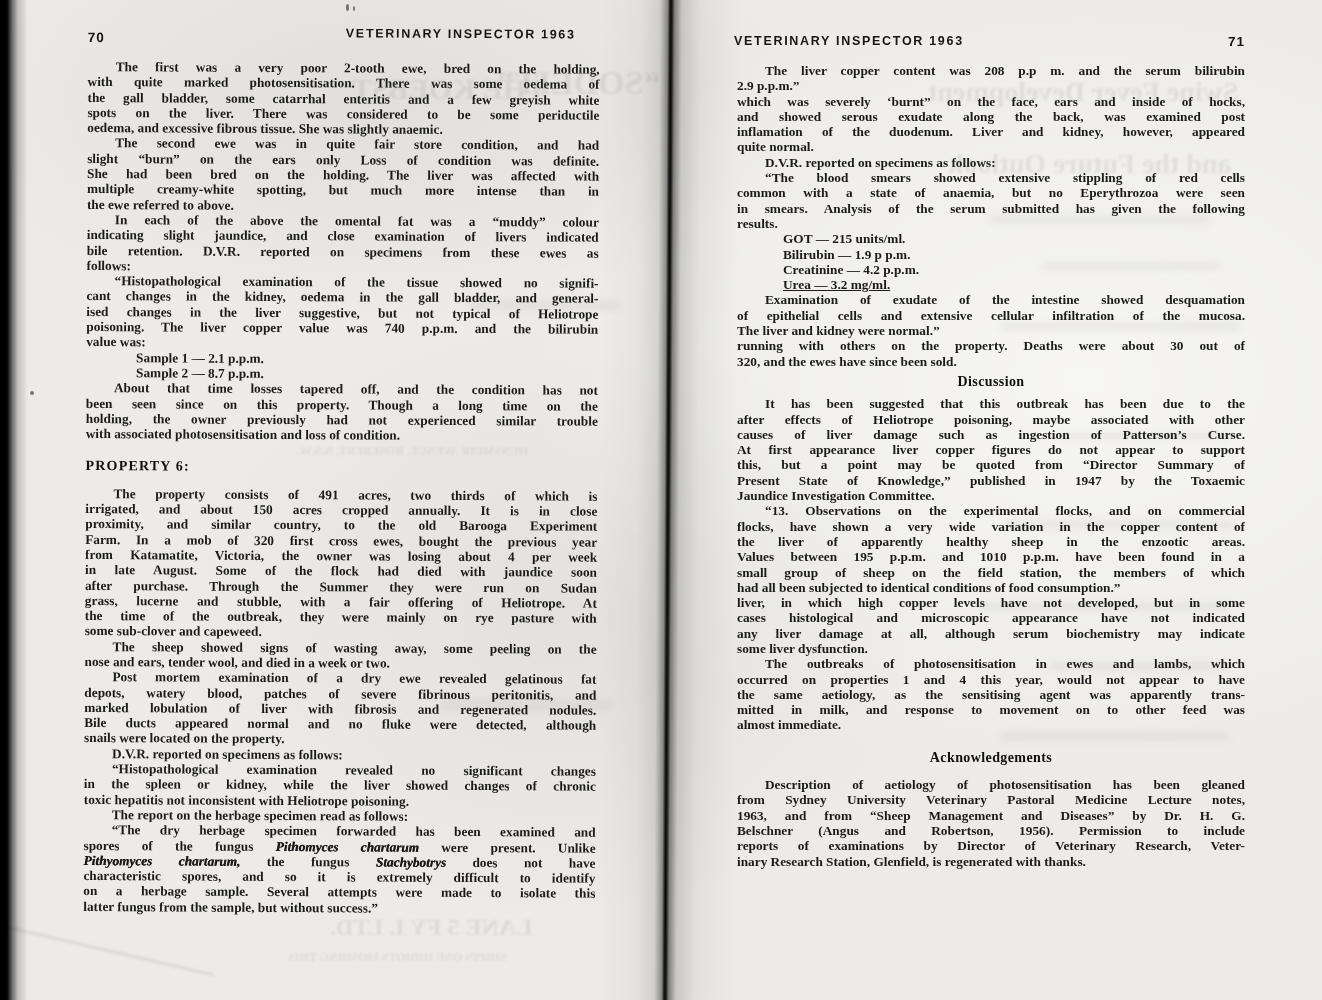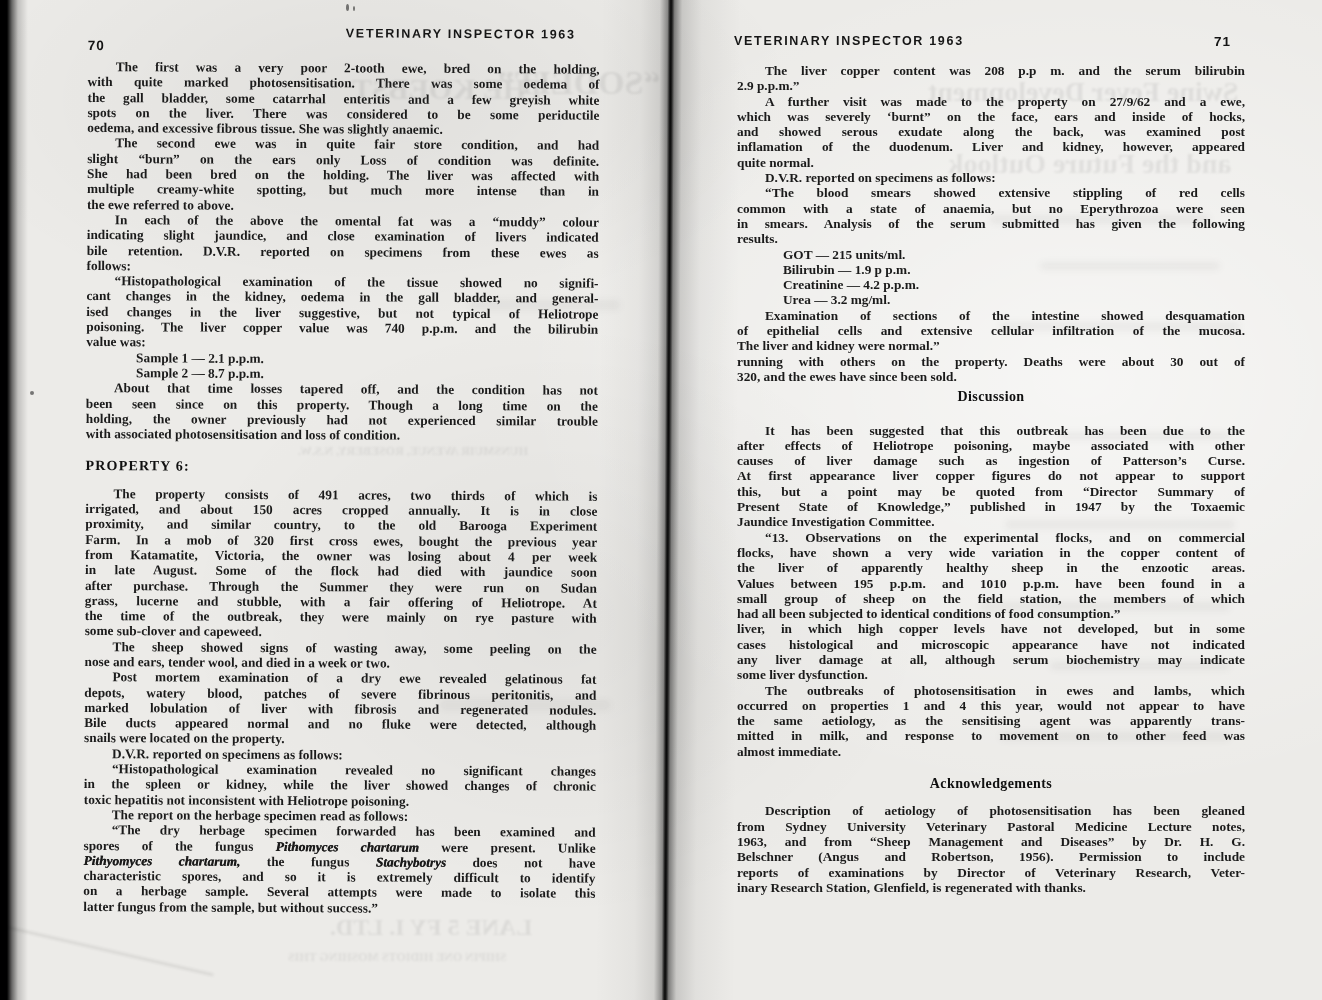--- a/index.html
+++ b/index.html
@@ -11,39 +11,39 @@
       radial-gradient(ellipse 520px 420px at 42% 62%, rgba(0,0,0,0.045), transparent 72%),
       radial-gradient(ellipse 760px 560px at 82% 38%, rgba(255,255,255,0.55), transparent 75%),
       #ecebe8;
     font-family:"Liberation Serif", serif;
     color:#1b1b1b;
   }
   .page{position:absolute;top:0;height:1000px;}
   #page-left{left:88px;width:512px;transform:rotate(0.3deg);transform-origin:top left;}
   #page-right{left:737px;width:508px;}
   .pageno{position:absolute;font-family:"Liberation Sans",sans-serif;font-weight:bold;font-size:13.5px;letter-spacing:1px;color:#141414;}
-  #page-left .pageno{left:0;top:38px;}
-  #page-right .pageno{right:14px;top:34px;}
+  #page-left .pageno{left:0;top:30px;}
+  #page-right .pageno{right:0;top:34px;}
   .running-title{position:absolute;font-family:"Liberation Sans",sans-serif;font-weight:bold;font-size:12.5px;letter-spacing:1.7px;color:#161616;white-space:nowrap;}
   #page-left .running-title{left:258px;top:25px;}
   #page-right .running-title{left:-3px;top:34px;}
   .pbody{position:absolute;left:0;right:0;font-size:13.3px;font-weight:bold;line-height:15.3px;}
   #page-left .pbody{top:59px;}
   #page-right .pbody{top:63px;}
   .para{margin:0;}
   .ln{text-align:justify;text-align-last:justify;-moz-text-align-last:justify;}
   .ln.lastln{text-align-last:left;-moz-text-align-last:left;}
   .ln.first{text-indent:28px;}
   .listln{text-align:left;}
   .xb{font-weight:bold;text-shadow:0.4px 0 0 #1b1b1b;font-style:italic;}
   .subhead{font-weight:bold;font-size:14px;color:#101010;}
   .subhead.left{text-align:left;letter-spacing:1.2px;}
   .subhead.center{text-align:center;letter-spacing:0.4px;}
   .gap-large{margin-top:17px;margin-bottom:12px;}
-  .gap-small{margin-top:5px;margin-bottom:18px;}
+  .gap-small{margin-top:5px;margin-bottom:7px;}
   .ghost{
     position:absolute;transform:scaleX(-1);color:#6f6f6f;opacity:0.13;
     filter:blur(1.1px);font-weight:bold;font-family:"Liberation Serif",serif;white-space:nowrap;
   }
   #gutter-shadow{
     position:absolute;left:598px;top:-10px;width:140px;height:1020px;
     transform:rotate(0.35deg);
     background:linear-gradient(90deg,
       rgba(20,20,20,0) 0%, rgba(20,20,20,0.04) 28%, rgba(20,20,20,0.12) 42%,
       rgba(20,20,20,0.45) 47.5%, rgba(10,10,10,0.9) 49.2%, #0a0a0a 50%,
@@ -153,43 +153,42 @@
 
   <div class="page" id="page-right">
     <div class="running-title">VETERINARY INSPECTOR 1963</div>
     <div class="pageno">71</div>
     <div class="pbody" id="body-right">
         <div class="para">
           <div class="ln first">The liver copper content was 208 p.p m. and the serum bilirubin</div>
           <div class="ln lastln">2.9 p.p.m.”</div>
         </div>
         <div class="para">
-          <div class="ln first">A further visit was made to the property on 27/9/62 and a ewe,</div>
           <div class="ln">which was severely ‘burnt” on the face, ears and inside of hocks,</div>
           <div class="ln">and showed serous exudate along the back, was examined post</div>
           <div class="ln">inflamation of the duodenum. Liver and kidney, however, appeared</div>
           <div class="ln lastln">quite normal.</div>
         </div>
         <div class="para">
           <div class="ln first lastln">D.V.R. reported on specimens as follows:</div>
         </div>
         <div class="para">
           <div class="ln first">“The blood smears showed extensive stippling of red cells</div>
           <div class="ln">common with a state of anaemia, but no Eperythrozoa were seen</div>
           <div class="ln">in smears. Analysis of the serum submitted has given the following</div>
           <div class="ln lastln">results.</div>
         </div>
         <div class="list-block">
           <div class="listln" style="padding-left: 46px;">GOT — 215 units/ml.</div>
           <div class="listln" style="padding-left: 46px;">Bilirubin — 1.9 p p.m.</div>
           <div class="listln" style="padding-left: 46px;">Creatinine — 4.2 p.p.m.</div>
-          <div class="listln" style="padding-left: 46px;">Urea — 3.2 mg/ml.</div>
-        </div>
-        <div class="para">
-          <div class="ln first">Examination of sections of the intestine showed desquamation</div>
+          <div class="listln" style="padding-left: 46px; text-decoration: underline;">Urea — 3.2 mg/ml.</div>
+        </div>
+        <div class="para">
+          <div class="ln first">Examination of exudate of the intestine showed desquamation</div>
           <div class="ln">of epithelial cells and extensive cellular infiltration of the mucosa.</div>
           <div class="ln lastln">The liver and kidney were normal.”</div>
         </div>
         <div class="para">
           <div class="ln">running with others on the property. Deaths were about 30 out of</div>
           <div class="ln lastln">320, and the ewes have since been sold.</div>
         </div>
         <div class="subhead center gap-small">Discussion</div>
         <div class="para">
           <div class="ln first">It has been suggested that this outbreak has been due to the</div>

